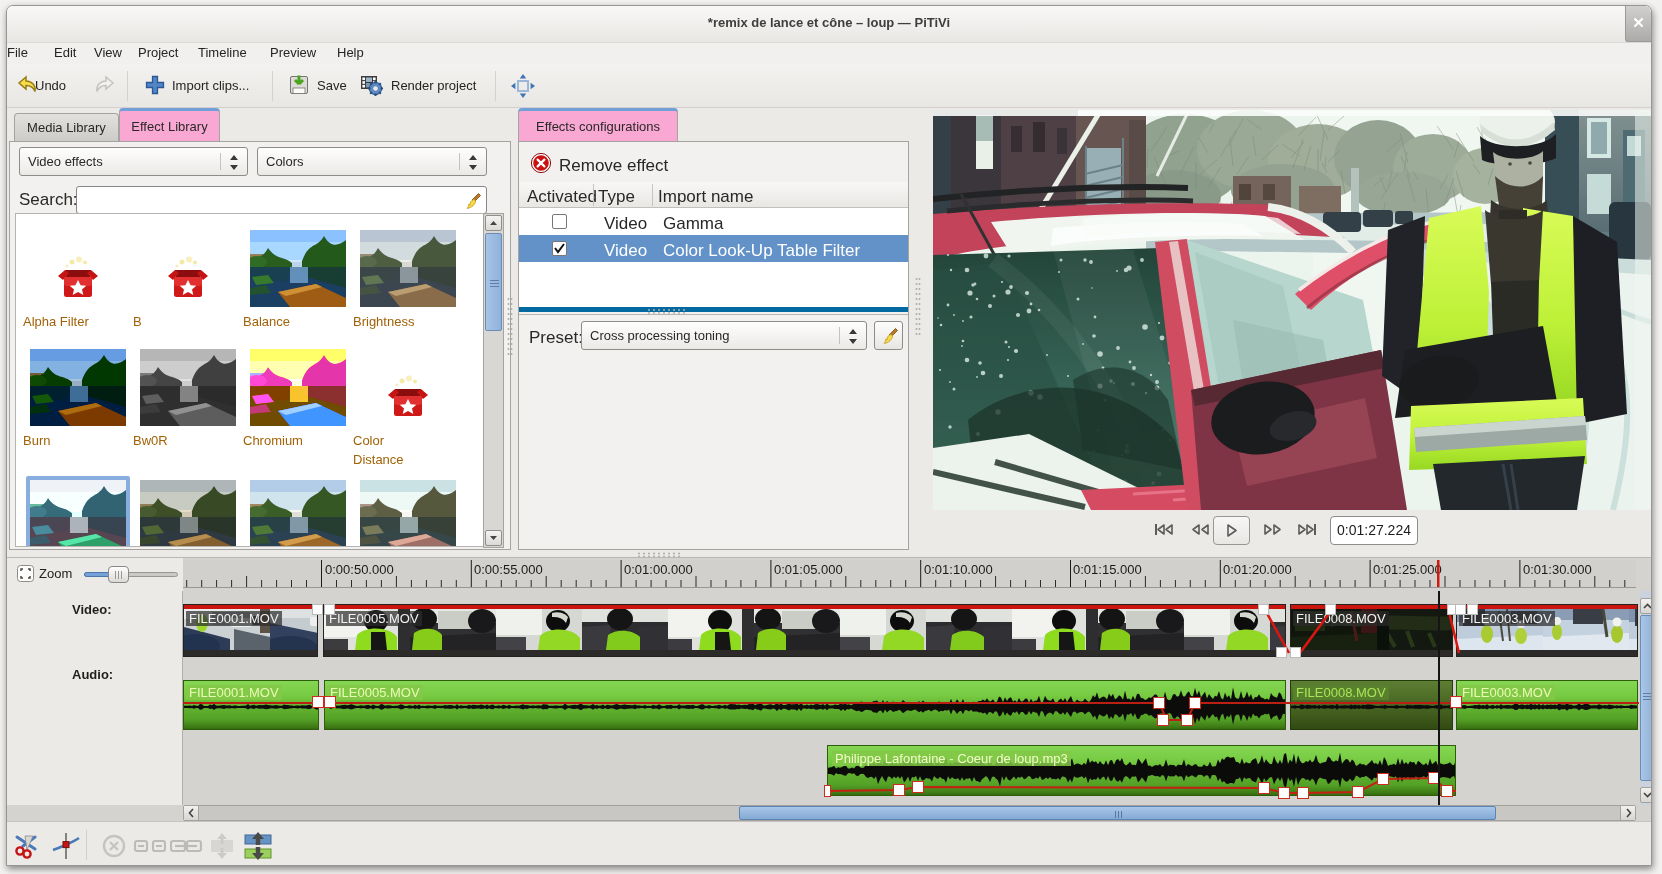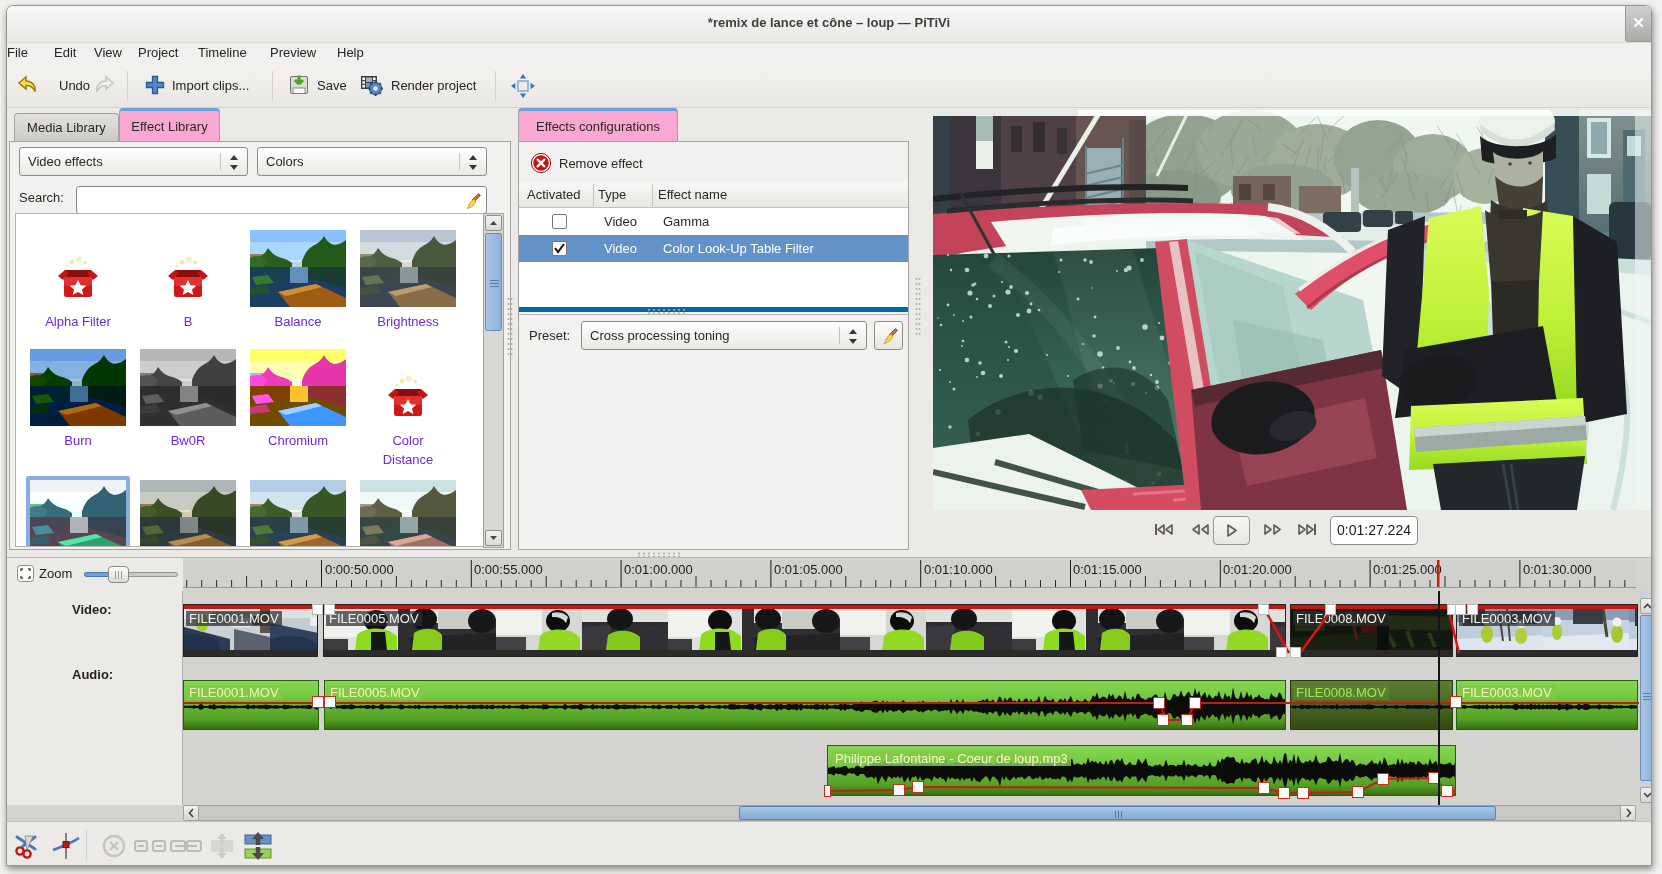--- a/index.html
+++ b/index.html
@@ -15,22 +15,22 @@
 .toolbar{left:0;top:58px;width:100%;height:44px;background:linear-gradient(#f3f2f0,#e9e7e4);border-bottom:1px solid #d2cfcc}
 .tbtxt{font-size:13px;color:#262422;top:14px}
 .tsep{width:1px;height:30px;top:7px;background:#d4d1ce}
 .tab{font-size:13px;color:#2a2826;text-align:center;border:1px solid #a5a3a0;border-bottom:none;border-radius:4px 4px 0 0}
 .tabi{background:linear-gradient(#e3e1de,#cdcbc8);line-height:28px}
 .taba{background:#f9a8d4;border-top:3px solid #729fd8;line-height:31px}
 .panel{background:#f2f1ef;border:1px solid #a5a3a0}
 .combo{background:linear-gradient(#fefefe,#ebe9e6);border:1px solid #8e8c89;border-radius:3px;font-size:13px;color:#2a2826}
 .spin{position:absolute;right:6px;top:0;height:100%;width:14px}
 .spin:before{content:"";position:absolute;left:-7px;top:5px;bottom:5px;width:1px;background:#c4c2bf}
-.lbl13{font-size:13px;color:#2a2826}
-.efflbl{font-size:13px;color:#6d28d9;text-align:center;width:110px;line-height:19px}
+.lbl13{font-size:17px;color:#2a2826}
+.efflbl{font-size:13px;color:#a16207;width:110px;line-height:19px}
 .check{width:15px;height:15px;background:#fff;border:1px solid #777;border-radius:2px}
 .clipgreen{background:linear-gradient(#85d653 0%,#77cb42 30%,#62b230 55%,#53a026 80%,#3f7a15 96%,#356a10 100%);border:1px solid #2d5e0c}
 .cliplbl{font-size:13px;color:#e9fbb2;white-space:nowrap}
 .kf{width:12px;height:12px;background:#fff;border:1px solid #cc2b20}
 .vh{width:11px;height:11px;background:#fff;border:1px solid #bbb}
 .track-lbl{font-size:13px;font-weight:bold;color:#211f1d}
 svg{display:block}
 </style></head><body>
 <div class="ab win">
 
@@ -43,21 +43,21 @@
  <span class="ab menu" style="left:87px">View</span>
  <span class="ab menu" style="left:131px">Project</span>
  <span class="ab menu" style="left:191px">Timeline</span>
  <span class="ab menu" style="left:263px">Preview</span>
  <span class="ab menu" style="left:330px">Help</span>
 </div>
 <div class="ab toolbar">
  <svg class="ab" style="left:9px;top:9px" width="24" height="24" viewBox="0 0 24 24">
    <path d="M10 4 L3 10 L10 16 L10 12.4 C14.8 12.4 17.6 14 19 18.6 C20 12 16 8.3 10 8 Z" fill="#f5dd4e" stroke="#987d10" stroke-width="1.5"></path>
  </svg>
- <span class="ab tbtxt" style="left:52px">Undo</span>
+ <span class="ab tbtxt" style="left:28px">Undo</span>
  <svg class="ab" style="left:85px;top:9px" width="24" height="24" viewBox="0 0 24 24">
    <path d="M14 4 L21 10 L14 16 L14 12.4 C9.2 12.4 6.4 14 5 18.6 C4 12 8 8.3 14 8 Z" fill="#f2f1ee" stroke="#c5c3bf" stroke-width="1.5"></path>
  </svg>
  <div class="ab tsep" style="left:120px"></div>
  <svg class="ab" style="left:137px;top:10px" width="22" height="22" viewBox="0 0 22 22">
    <path d="M8.5 2.5 h5 v6 h6 v5 h-6 v6 h-5 v-6 h-6 v-5 h6 z" fill="#5285c8" stroke="#2a5893" stroke-width="1.3"></path>
  </svg>
  <span class="ab tbtxt" style="left:165px">Import clips...</span>
  <div class="ab tsep" style="left:265px"></div>
  <svg class="ab" style="left:280px;top:9px" width="24" height="24" viewBox="0 0 24 24">
@@ -246,21 +246,21 @@
 <svg class="ab" style="left:524px;top:147px" width="20" height="20" viewBox="0 0 20 20">
  <circle cx="10" cy="10" r="8.6" fill="#cc1111" stroke="#fff" stroke-width="1.6"></circle>
  <circle cx="10" cy="10" r="9.6" fill="none" stroke="#8c0d0d" stroke-width="1"></circle>
  <path d="M6.6 6.6 L13.4 13.4 M13.4 6.6 L6.6 13.4" stroke="#fff" stroke-width="2.2" stroke-linecap="round"></path>
 </svg>
 <span class="ab lbl13" style="left:552px;top:150px">Remove effect</span>
 <div class="ab" style="left:512px;top:176px;width:389px;height:130px;background:#fff;border-bottom:5px solid #0369a1">
   <div class="ab" style="left:0;top:0;width:100%;height:26px;background:linear-gradient(#f8f7f6,#e9e7e4);border-bottom:1px solid #c2c0bd"></div>
   <span class="ab lbl13" style="left:8px;top:5px">Activated</span>
   <span class="ab lbl13" style="left:79px;top:5px">Type</span>
-  <span class="ab lbl13" style="left:139px;top:5px">Effect name</span>
+  <span class="ab lbl13" style="left:139px;top:5px">Import name</span>
   <div class="ab" style="left:74px;top:2px;width:1px;height:22px;background:#c6c4c1"></div>
   <div class="ab" style="left:133px;top:2px;width:1px;height:22px;background:#c6c4c1"></div>
   <div class="ab check" style="left:33px;top:32px"></div>
   <span class="ab lbl13" style="left:85px;top:32px">Video</span>
   <span class="ab lbl13" style="left:144px;top:32px">Gamma</span>
   <div class="ab" style="left:0;top:53px;width:100%;height:27px;background:#6292c8"></div>
   <div class="ab check" style="left:33px;top:59px">
         <svg width="13" height="13">
           <path d="M2 6 L5 10 L11 2" stroke="#111" stroke-width="2" fill="none"></path>
         </svg>

